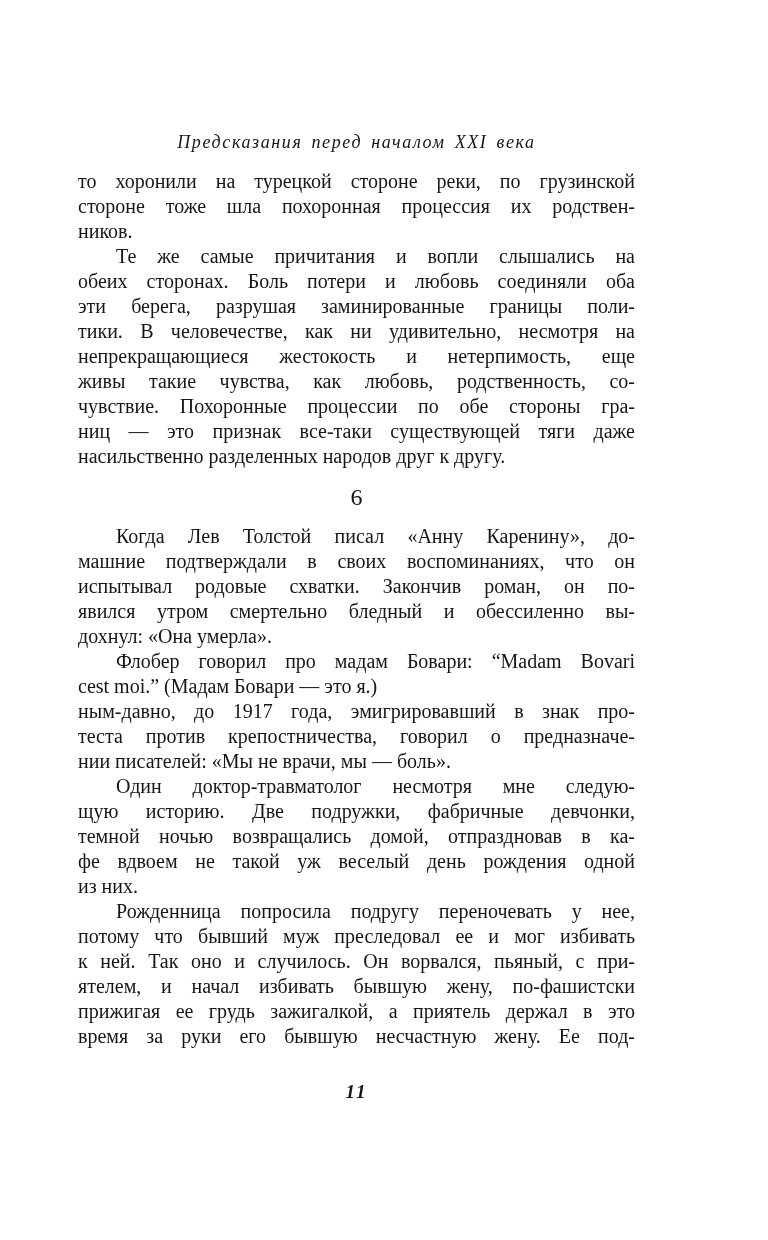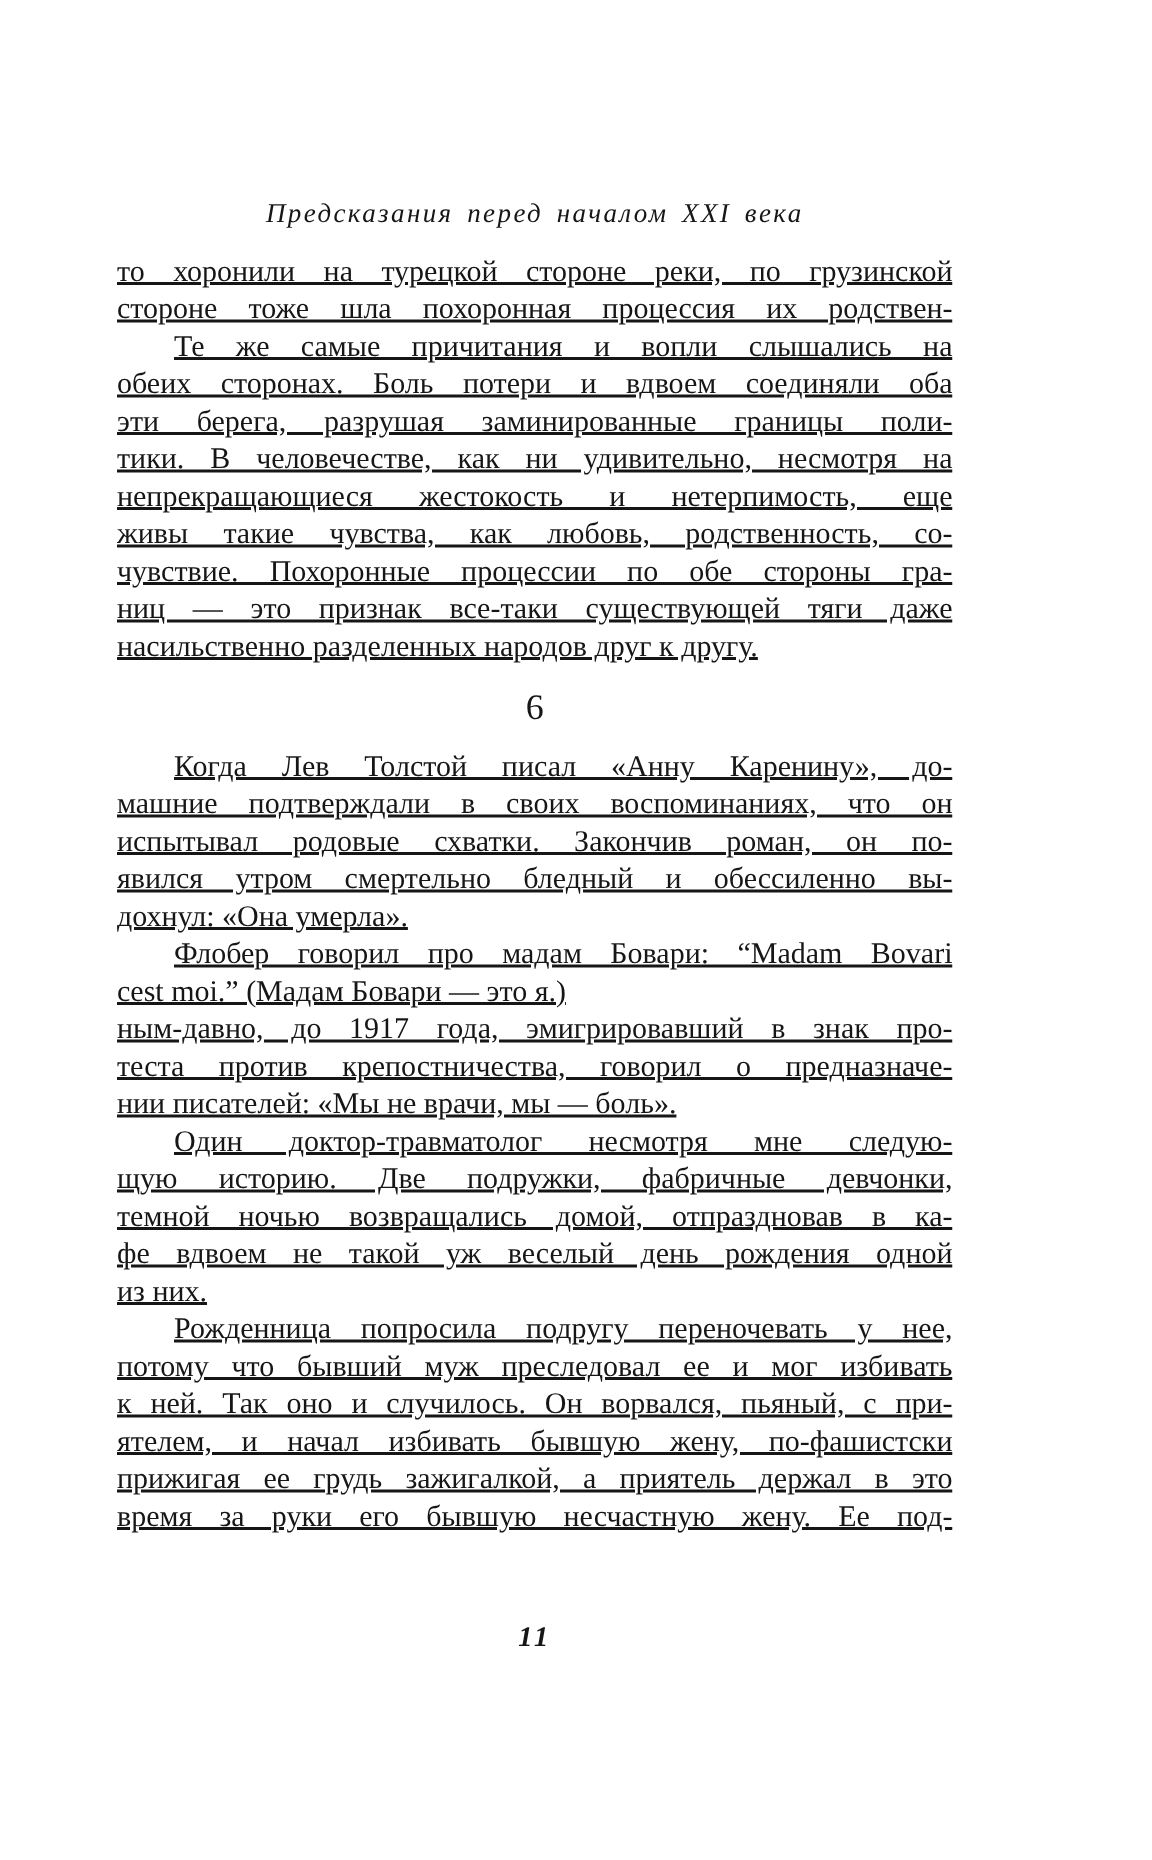--- a/index.html
+++ b/index.html
@@ -26,21 +26,20 @@
     top: 169px; left: 78px; width: 557px;
     font-size: 20px;
     line-height: 25px;
   }
   .para { margin: 0; }
   .line {
     text-align: justify;
     text-align-last: justify;
     overflow: hidden;
     white-space: normal;
-    text-decoration: underline;
   }
   .line.last { text-align-last: left; }
   .line.indent { padding-left: 38px; }
   .section-num {
     text-align: center;
     font-size: 24px;
     line-height: 30px;
     margin: 13px 0 12px 0;
   }
   .page-num {
@@ -56,24 +55,25 @@
 </head>
 <body>
 
 <div class="running-head">Предсказания перед началом XXI века</div>
 
 <div class="body-text">
   <div>
       <div class="para">
         <div class="line">то хоронили на турецкой стороне реки, по грузинской</div>
         <div class="line">стороне тоже шла похоронная процессия их родствен-</div>
+        <div class="line last">ников.</div>
       </div>
       <div class="para">
         <div class="line indent">Те же самые причитания и вопли слышались на</div>
-        <div class="line">обеих сторонах. Боль потери и вдвоем соединяли оба</div>
+        <div class="line">обеих сторонах. Боль потери и любовь соединяли оба</div>
         <div class="line">эти берега, разрушая заминированные границы поли-</div>
         <div class="line">тики. В человечестве, как ни удивительно, несмотря на</div>
         <div class="line">непрекращающиеся жестокость и нетерпимость, еще</div>
         <div class="line">живы такие чувства, как любовь, родственность, со-</div>
         <div class="line">чувствие. Похоронные процессии по обе стороны гра-</div>
         <div class="line">ниц — это признак все-таки существующей тяги даже</div>
         <div class="line last">насильственно разделенных народов друг к другу.</div>
       </div>
     </div>
   <div class="section-num">6</div>

